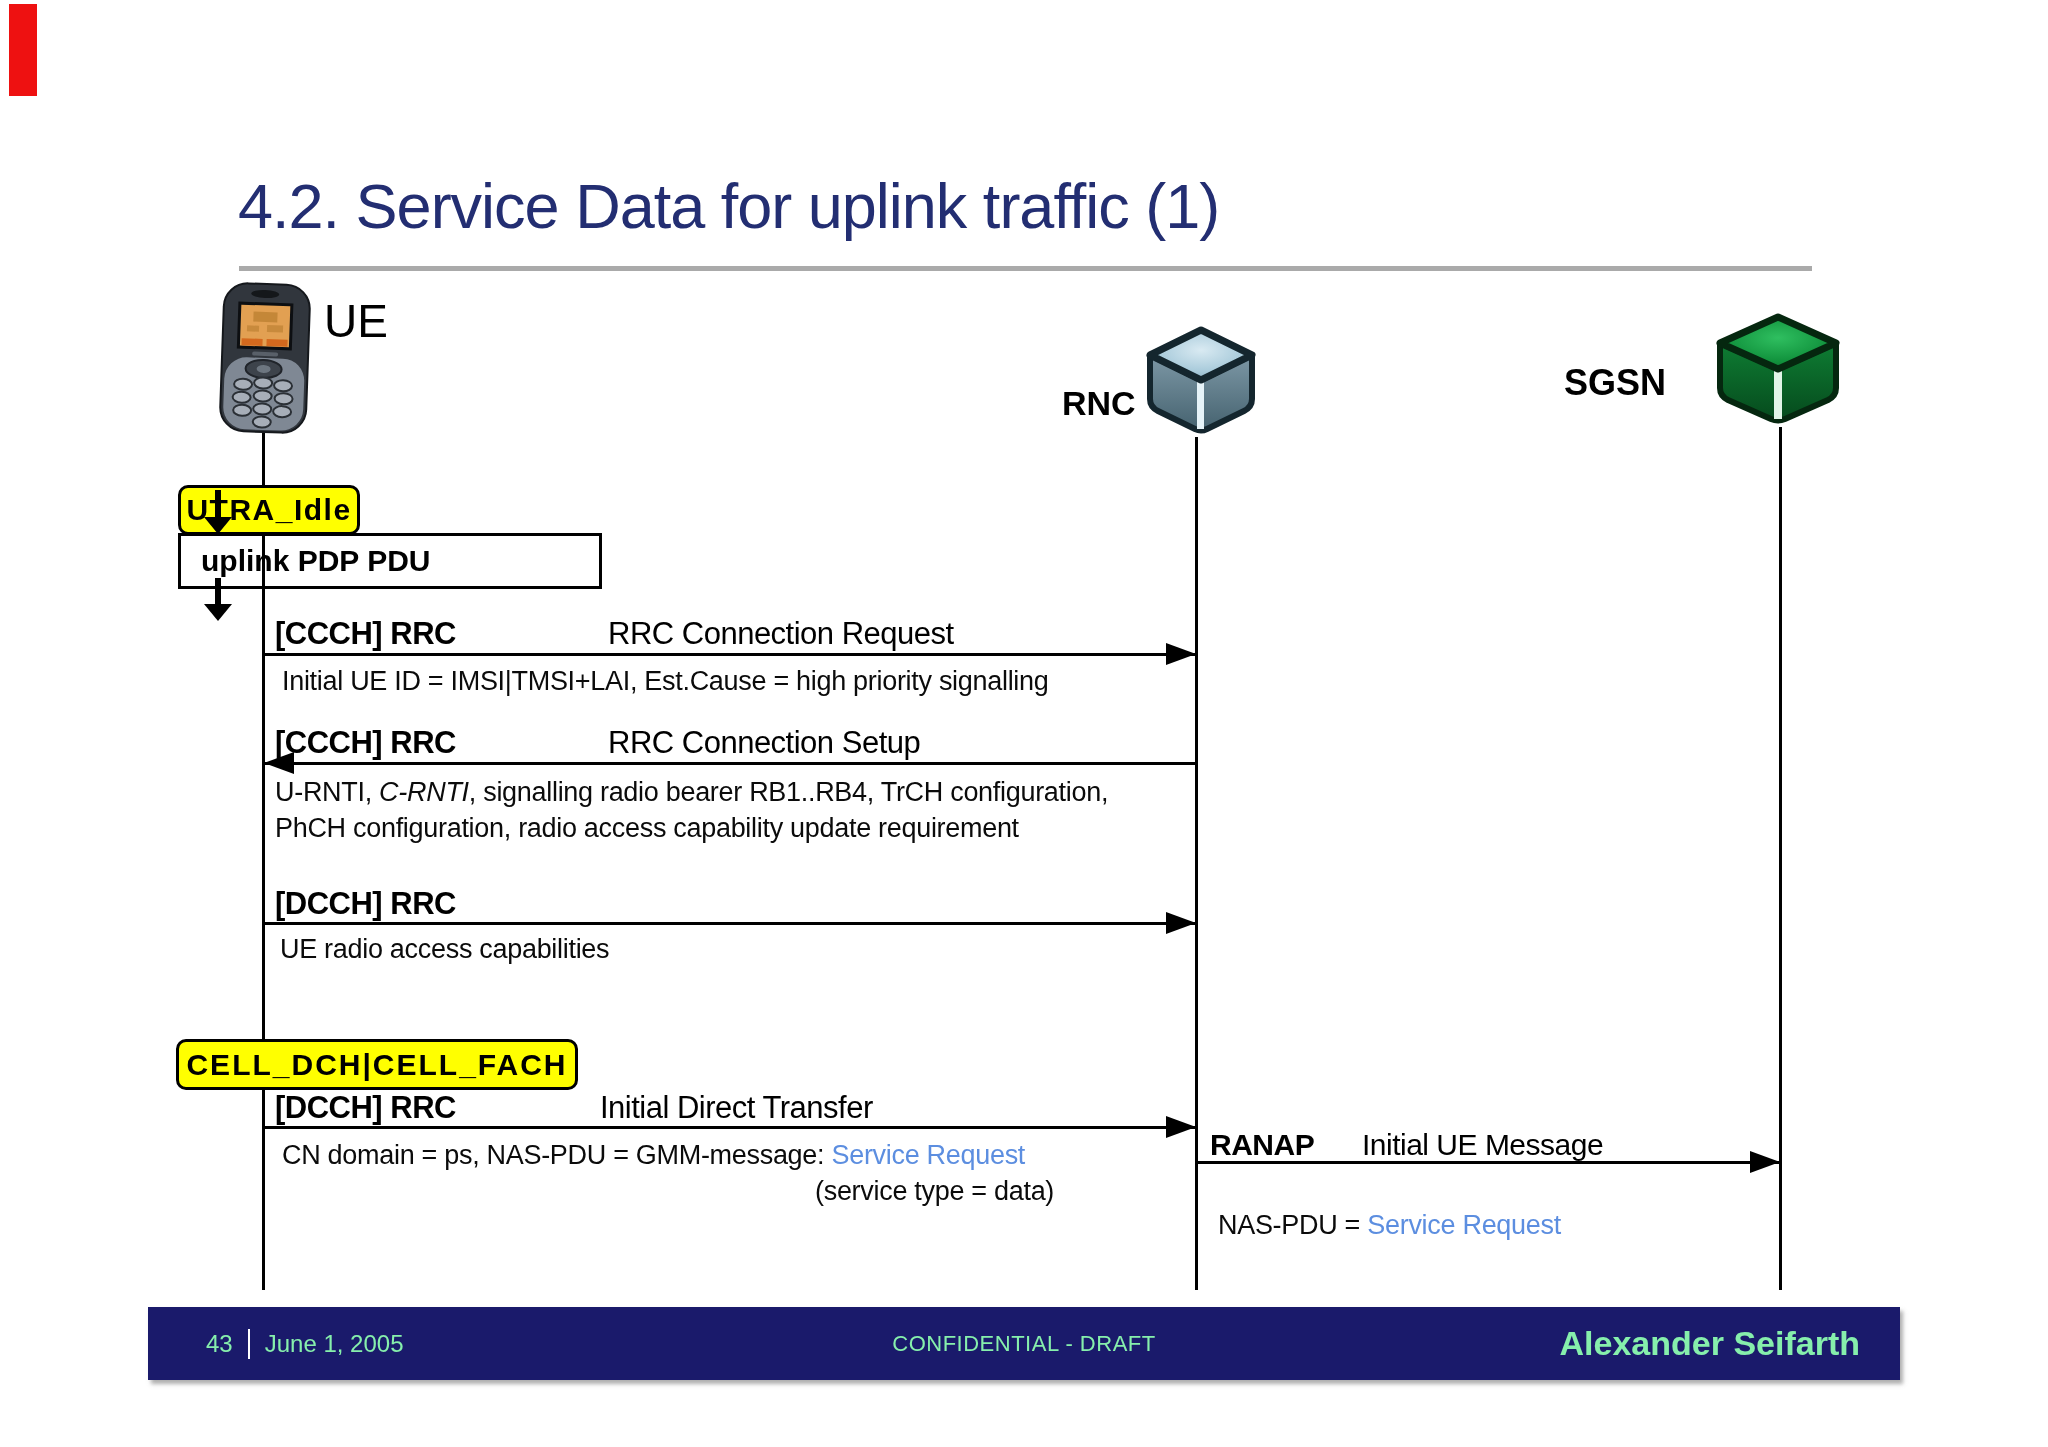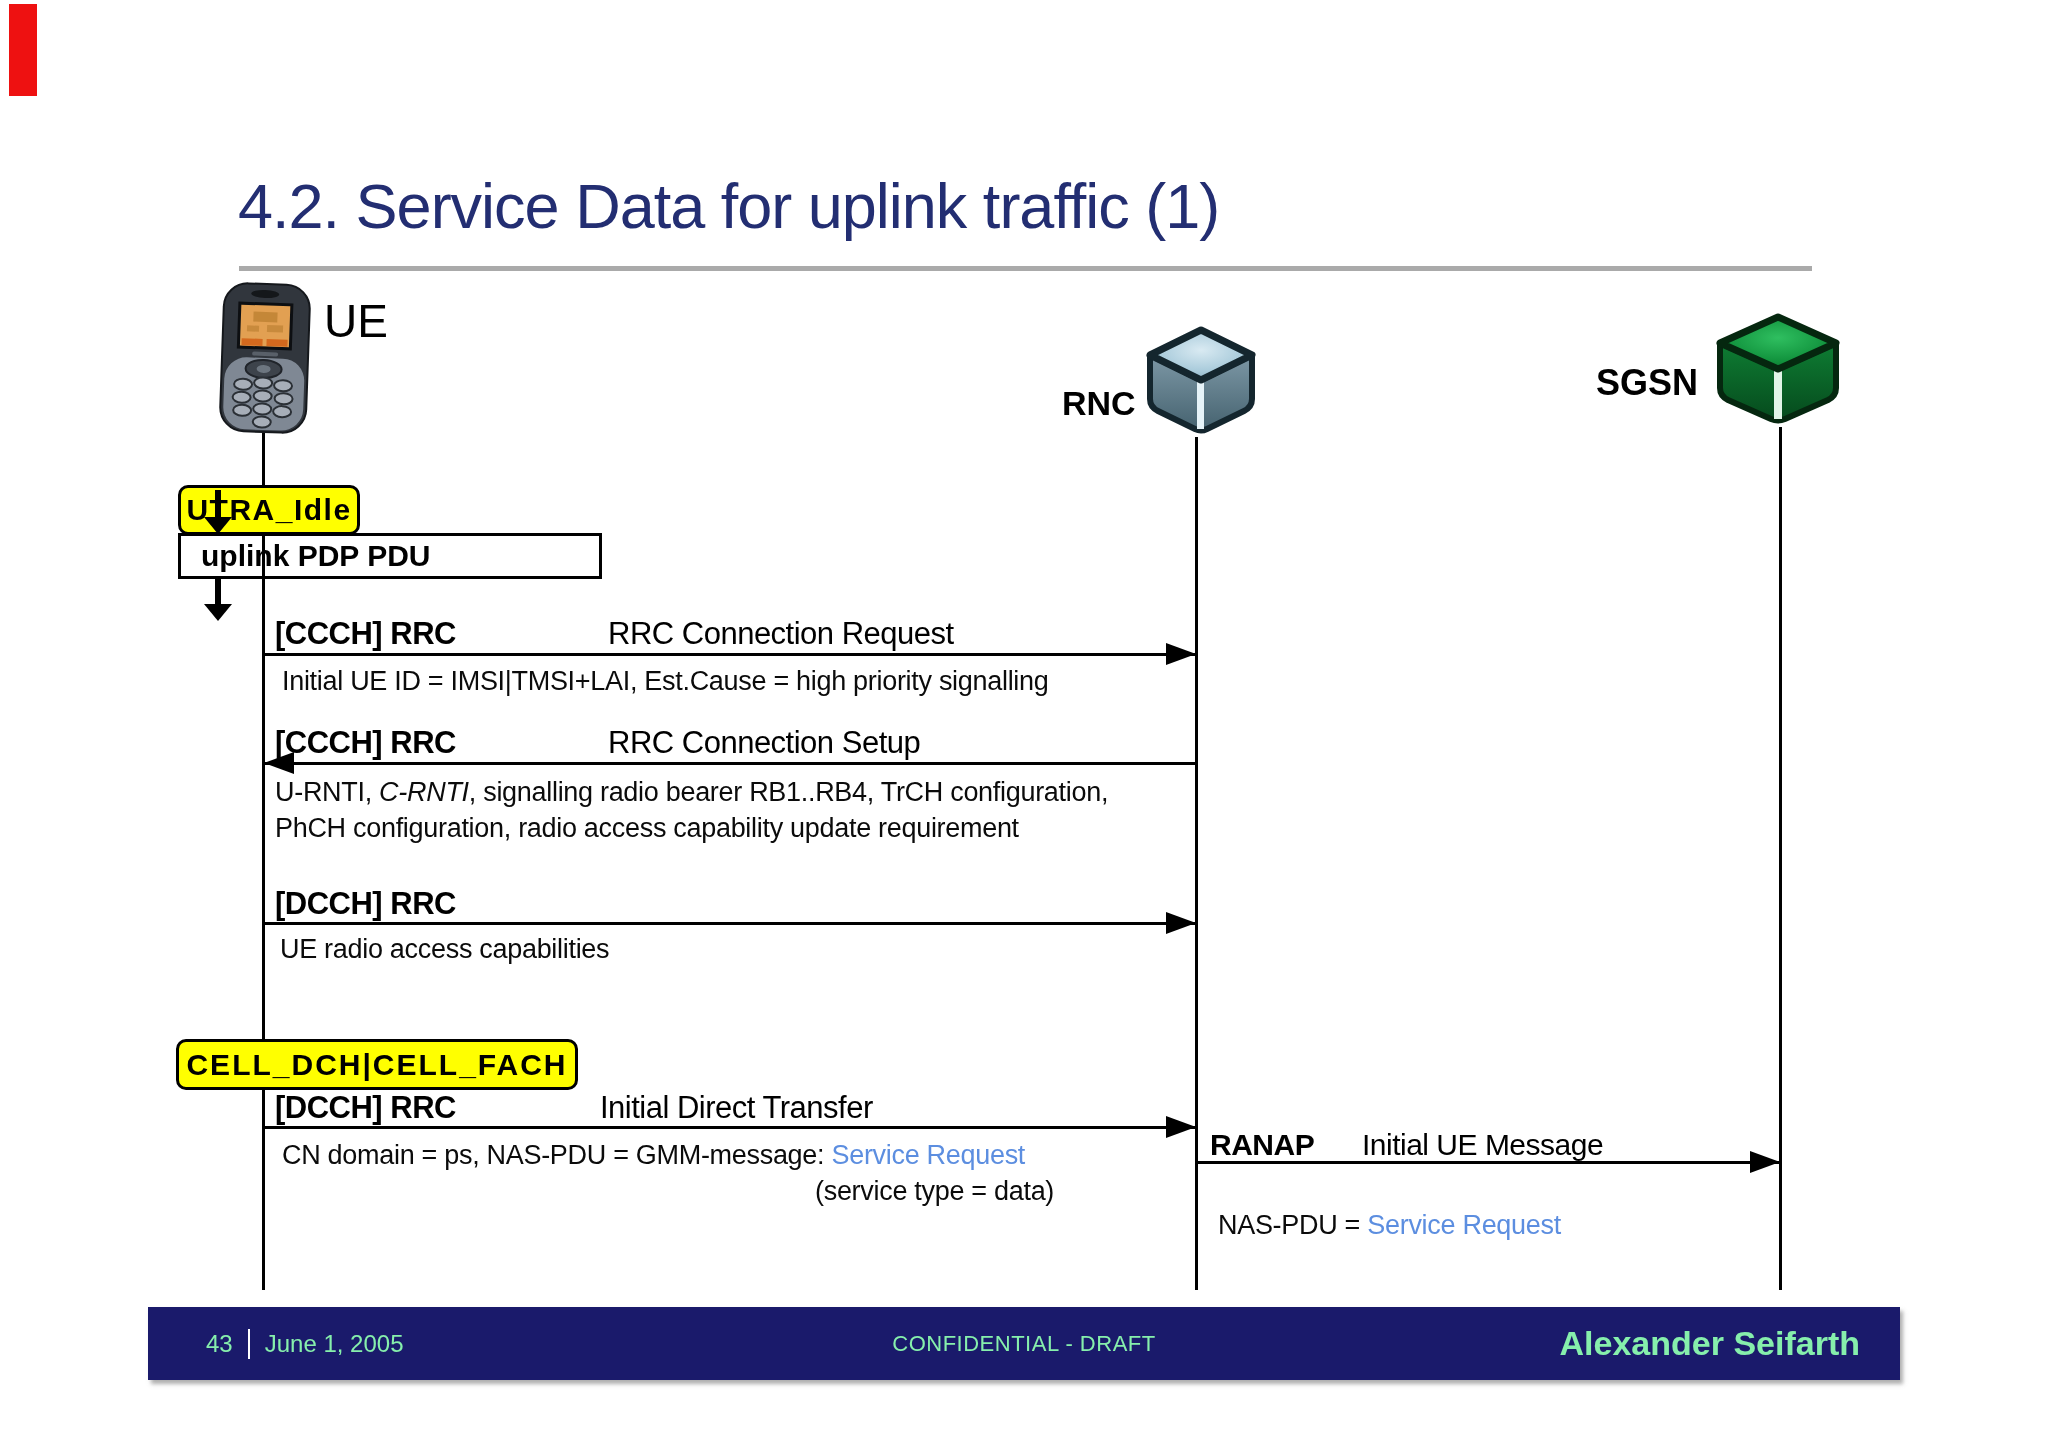--- a/index.html
+++ b/index.html
@@ -9,37 +9,37 @@
   }
   .abs{position:absolute;}
   
   .red-marker{left:9px;top:4px;width:28px;height:92px;background:#ee1111;}
   
   .title{left:238px;top:170px;font-size:63px;letter-spacing:-1px;color:#232e72;white-space:nowrap;}
   .rule{left:239px;top:266px;width:1573px;height:5px;background:#aaaaaa;}
   
   .ue-label{left:324px;top:294px;font-size:46px;}
   .rnc-label{left:1062px;top:384px;font-size:34px;font-weight:bold;}
-  .sgsn-label{left:1596px;top:362px;font-size:36px;font-weight:bold;}
+  .sgsn-label{left:1564px;top:362px;font-size:36px;font-weight:bold;}
   
   .lifeline{width:3px;background:#000;}
   .ll-ue{left:262px;top:430px;height:860px;}
   .ll-rnc{left:1195px;top:437px;height:853px;}
   .ll-sgsn{left:1779px;top:427px;height:863px;}
   
   .statebox{
     background:#ffff00;border:3px solid #000;border-radius:10px;
     font-weight:bold;font-size:30px;display:flex;align-items:center;justify-content:center;
     letter-spacing:1.5px;white-space:nowrap;margin-top:38px;
   }
   .state-idle{left:178px;top:447px;width:176px;height:44px;}
   .state-active{left:176px;top:1001px;width:396px;height:45px;letter-spacing:2px;}
   
   .eventbox{
-    left:178px;top:533px;width:424px;height:46px;border:3px solid #000;
+    left:178px;top:533px;width:424px;height:56px;border:3px solid #000;
     font-weight:bold;font-size:30px;display:flex;align-items:center;padding-left:20px;box-sizing:border-box;
     background:transparent;
   }
   
   .vstem{width:6px;background:#000;}
   .vhead{width:0;height:0;border-left:14px solid transparent;border-right:14px solid transparent;border-top:17px solid #000;}
   
   .mline{height:3px;background:#000;}
   .head-r{width:0;height:0;border-top:11px solid transparent;border-bottom:11px solid transparent;border-left:30px solid #000;}
   .head-l{width:0;height:0;border-top:11px solid transparent;border-bottom:11px solid transparent;border-right:30px solid #000;}

